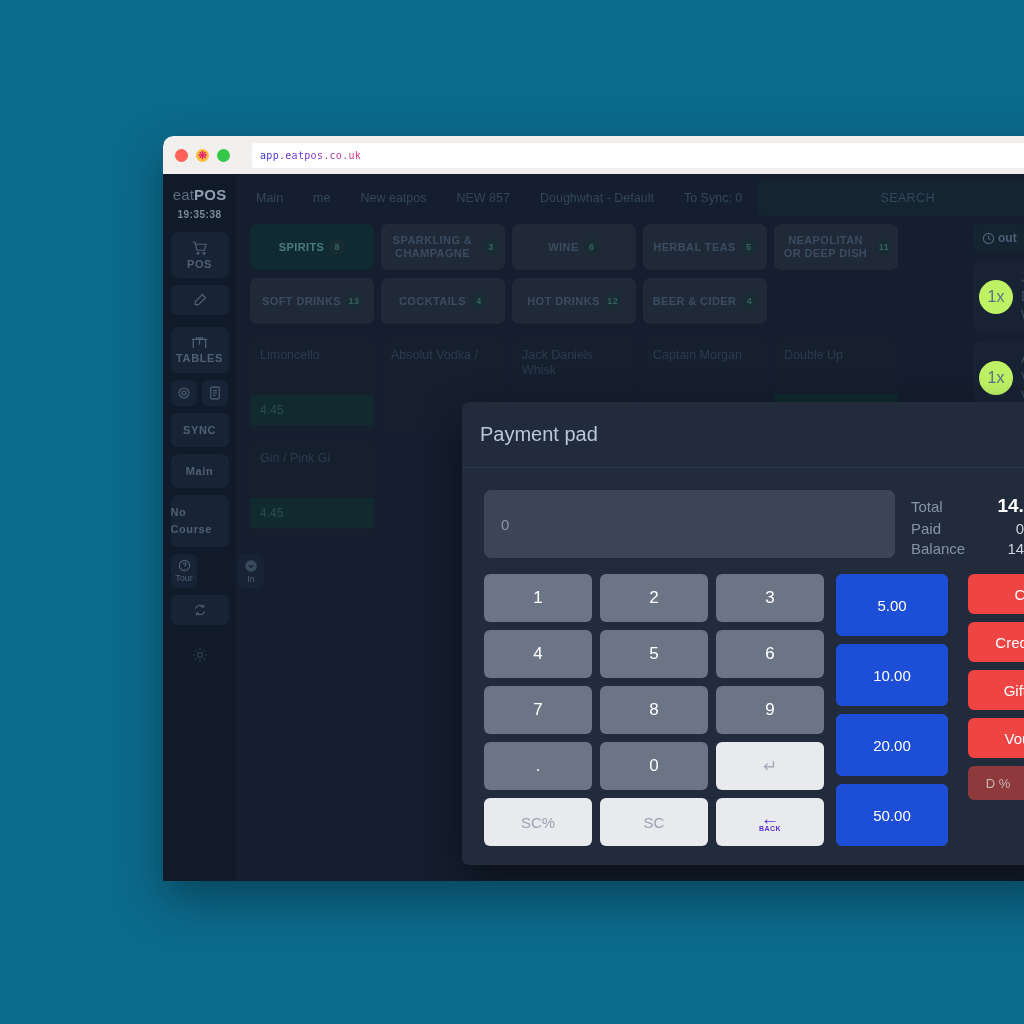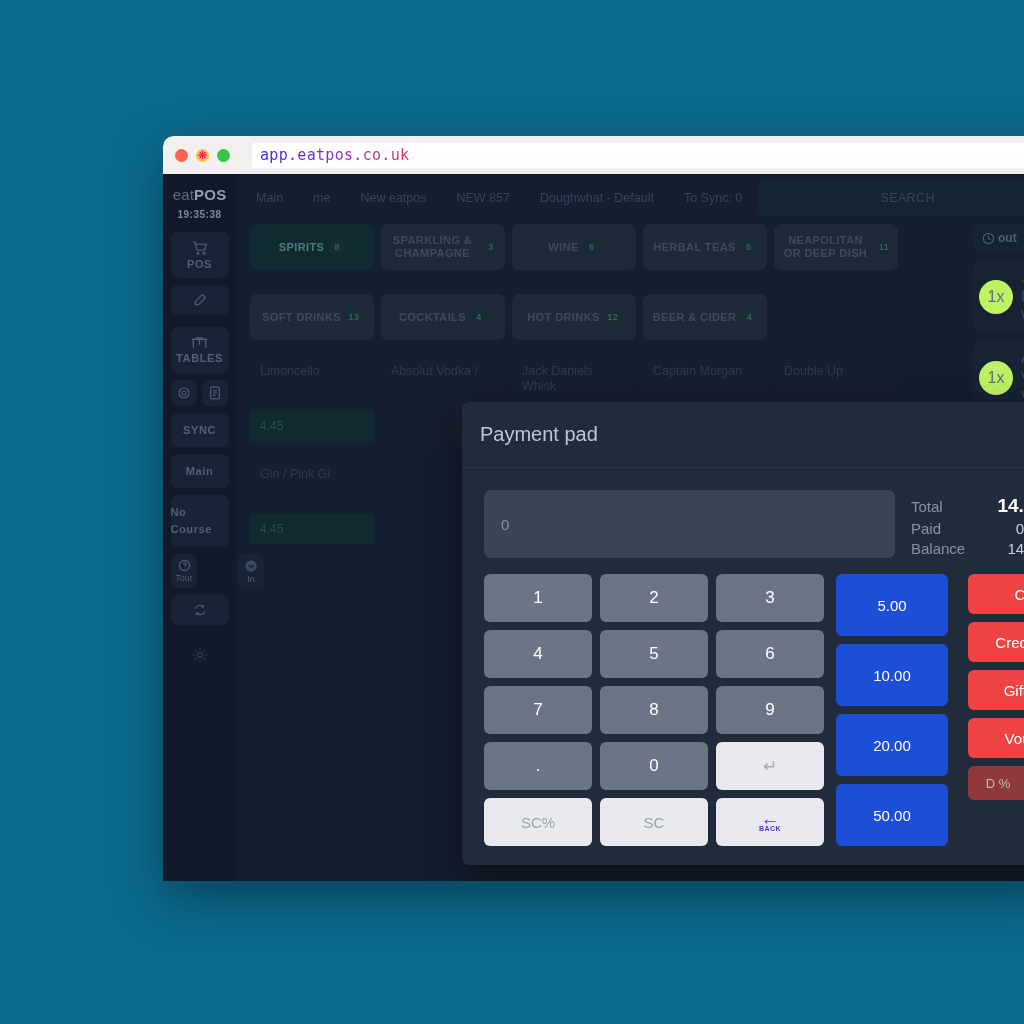--- a/index.html
+++ b/index.html
@@ -37,21 +37,21 @@
     color: #e3007f;
   }
   .urlbar {
     flex: 1; margin-left: 22px; height: 25px;
     background: #ffffff; border-radius: 3px;
     display: flex; align-items: center;
     padding: 0 8px;
   }
   .urltext {
     font-family: "DejaVu Sans Mono", monospace;
-    font-size: 15px; letter-spacing: .3px;
+    font-size: 10px; letter-spacing: .3px;
     background: linear-gradient(90deg,#2f2fd8 0%,#7b2fd8 45%,#d8306f 100%);
     -webkit-background-clip: text; background-clip: text;
     color: transparent;
   }
 
   
   .app {
     position: relative;
     height: 707px;
     background: #141e2e;
@@ -101,21 +101,21 @@
   .tab { display: flex; align-items: center; padding: 0 14px; }
   .searchbox {
     flex: 1; background: #152431; border-radius: 5px;
     display: flex; align-items: center; justify-content: center;
     color: #2f4a5c; font-size: 12.5px; letter-spacing: .4px;
   }
 
   .content { flex: 1; display: flex; min-height: 0; }
   .leftcol { flex: 1; padding: 8px 6px 0 14px; min-width: 0; }
 
-  .cats { display: flex; flex-wrap: wrap; gap: 24px 7px; }
+  .cats { display: flex; flex-wrap: wrap; gap: 8px 7px; }
   .cat {
     width: 124px; height: 46px; border-radius: 7px;
     background: #1f2937;
     display: flex; align-items: center; justify-content: center; gap: 5px;
     font-size: 11px; font-weight: bold; color: #3c4c60;
     text-align: center; letter-spacing: .4px; line-height: 13px;
     padding: 0 6px;
   }
   .cat.active { background: #0f2b31; color: #4b7b7d; }
   .cat .cnt {

